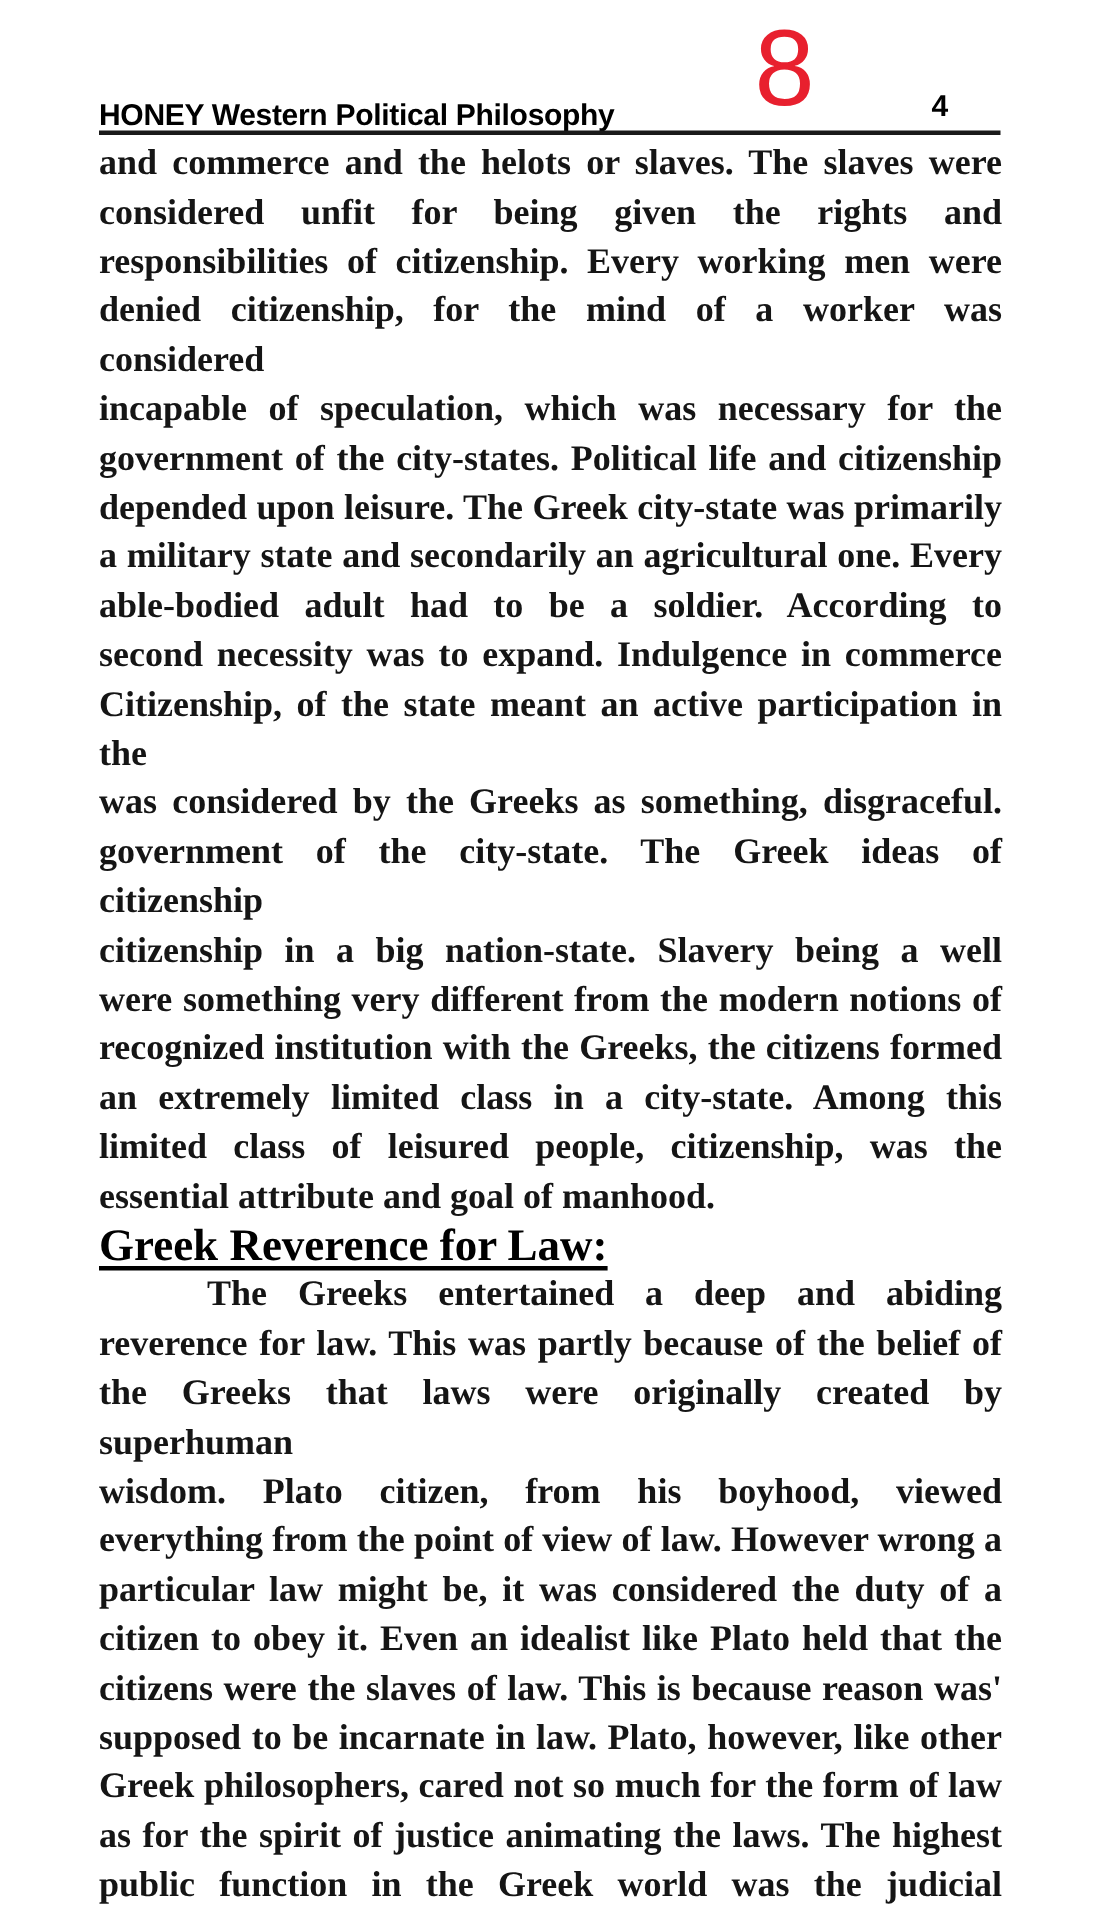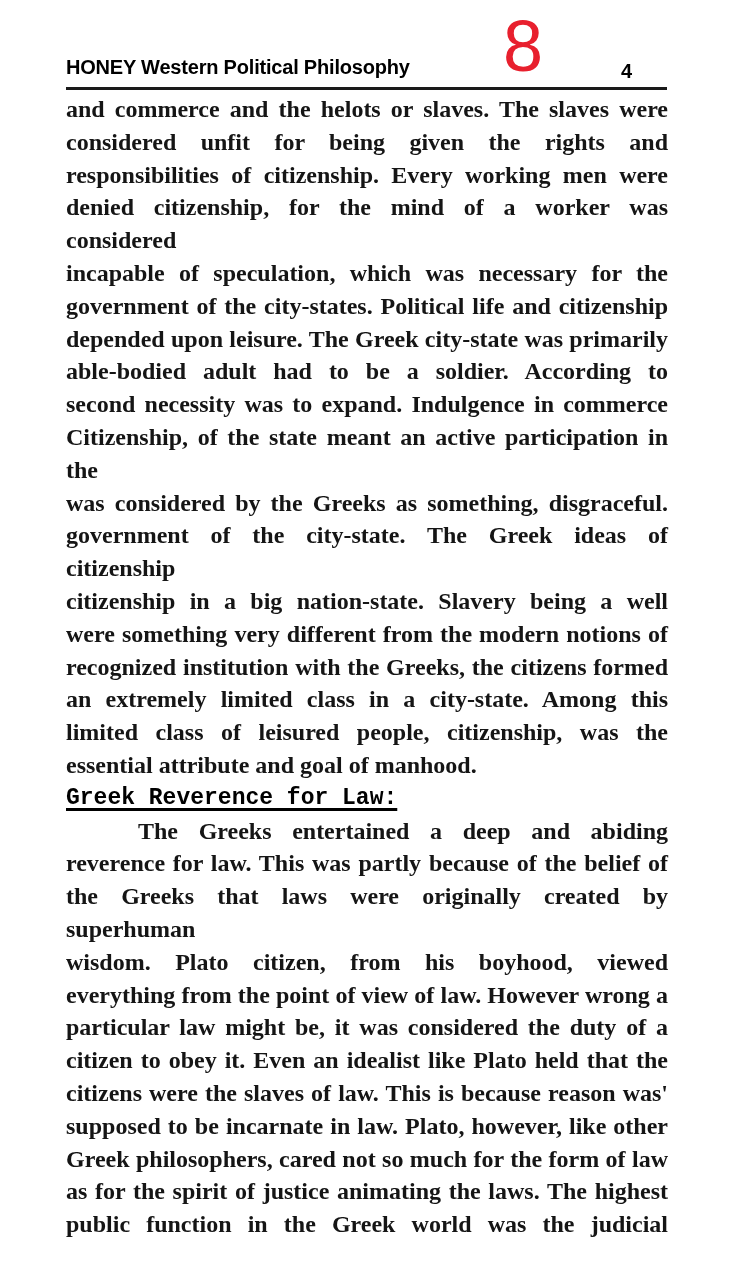--- a/index.html
+++ b/index.html
@@ -18,21 +18,21 @@
     top: 10px;
     font-family: "Liberation Sans", "DejaVu Sans", sans-serif;
     font-weight: 400;
     font-size: 72px;
     line-height: 1;
     color: #e8202e;
   }
   .book-title {
     position: absolute;
     left: 66px;
-    top: 56px;
+    top: 66px;
     font-family: "Liberation Sans", "DejaVu Sans", sans-serif;
     font-weight: 700;
     font-size: 20px;
     letter-spacing: -0.2px;
     color: #000000;
     white-space: nowrap;
   }
   .page-number {
     position: absolute;
     left: 621px;
@@ -62,23 +62,23 @@
     line-height: 32.8px;
     text-align: justify;
     text-align-last: justify;
     color: #151515;
   }
   .line.no-justify-last { text-align-last: left; }
   .line.first-indent { text-indent: 72px; }
   .section-heading {
     margin: 0;
     padding: 0;
-    font-family: Liberation Mono, monospace;
+    font-family: Liberation Serif, serif;
     font-weight: 700;
-    font-size: 23px;
+    font-size: 30px;
     line-height: 32.8px;
     color: #000000;
     text-decoration: underline;
     text-decoration-thickness: 2.5px;
     text-underline-offset: 4px;
   }
 </style>
 </head>
 <body>
 
@@ -92,20 +92,21 @@
 
   <main class="page-body">
       <div class="paragraph">
         <div class="line">and commerce and the helots or slaves. The slaves were</div>
         <div class="line">considered unfit for being given the rights and</div>
         <div class="line">responsibilities of citizenship. Every working men were</div>
         <div class="line">denied citizenship, for the mind of a worker was considered</div>
         <div class="line">incapable of speculation, which was necessary for the</div>
         <div class="line">government of the city-states. Political life and citizenship</div>
         <div class="line">depended upon leisure. The Greek city-state was primarily</div>
+        <div class="line">a military state and secondarily an agricultural one. Every</div>
         <div class="line">able-bodied adult had to be a soldier. According to</div>
         <div class="line">second necessity was to expand. Indulgence in commerce</div>
         <div class="line">Citizenship, of the state meant an active participation in the</div>
         <div class="line">was considered by the Greeks as something, disgraceful.</div>
         <div class="line">government of the city-state. The Greek ideas of citizenship</div>
         <div class="line">citizenship in a big nation-state. Slavery being a well</div>
         <div class="line">were something very different from the modern notions of</div>
         <div class="line">recognized institution with the Greeks, the citizens formed</div>
         <div class="line">an extremely limited class in a city-state. Among this</div>
         <div class="line">limited class of leisured people, citizenship, was the</div>

